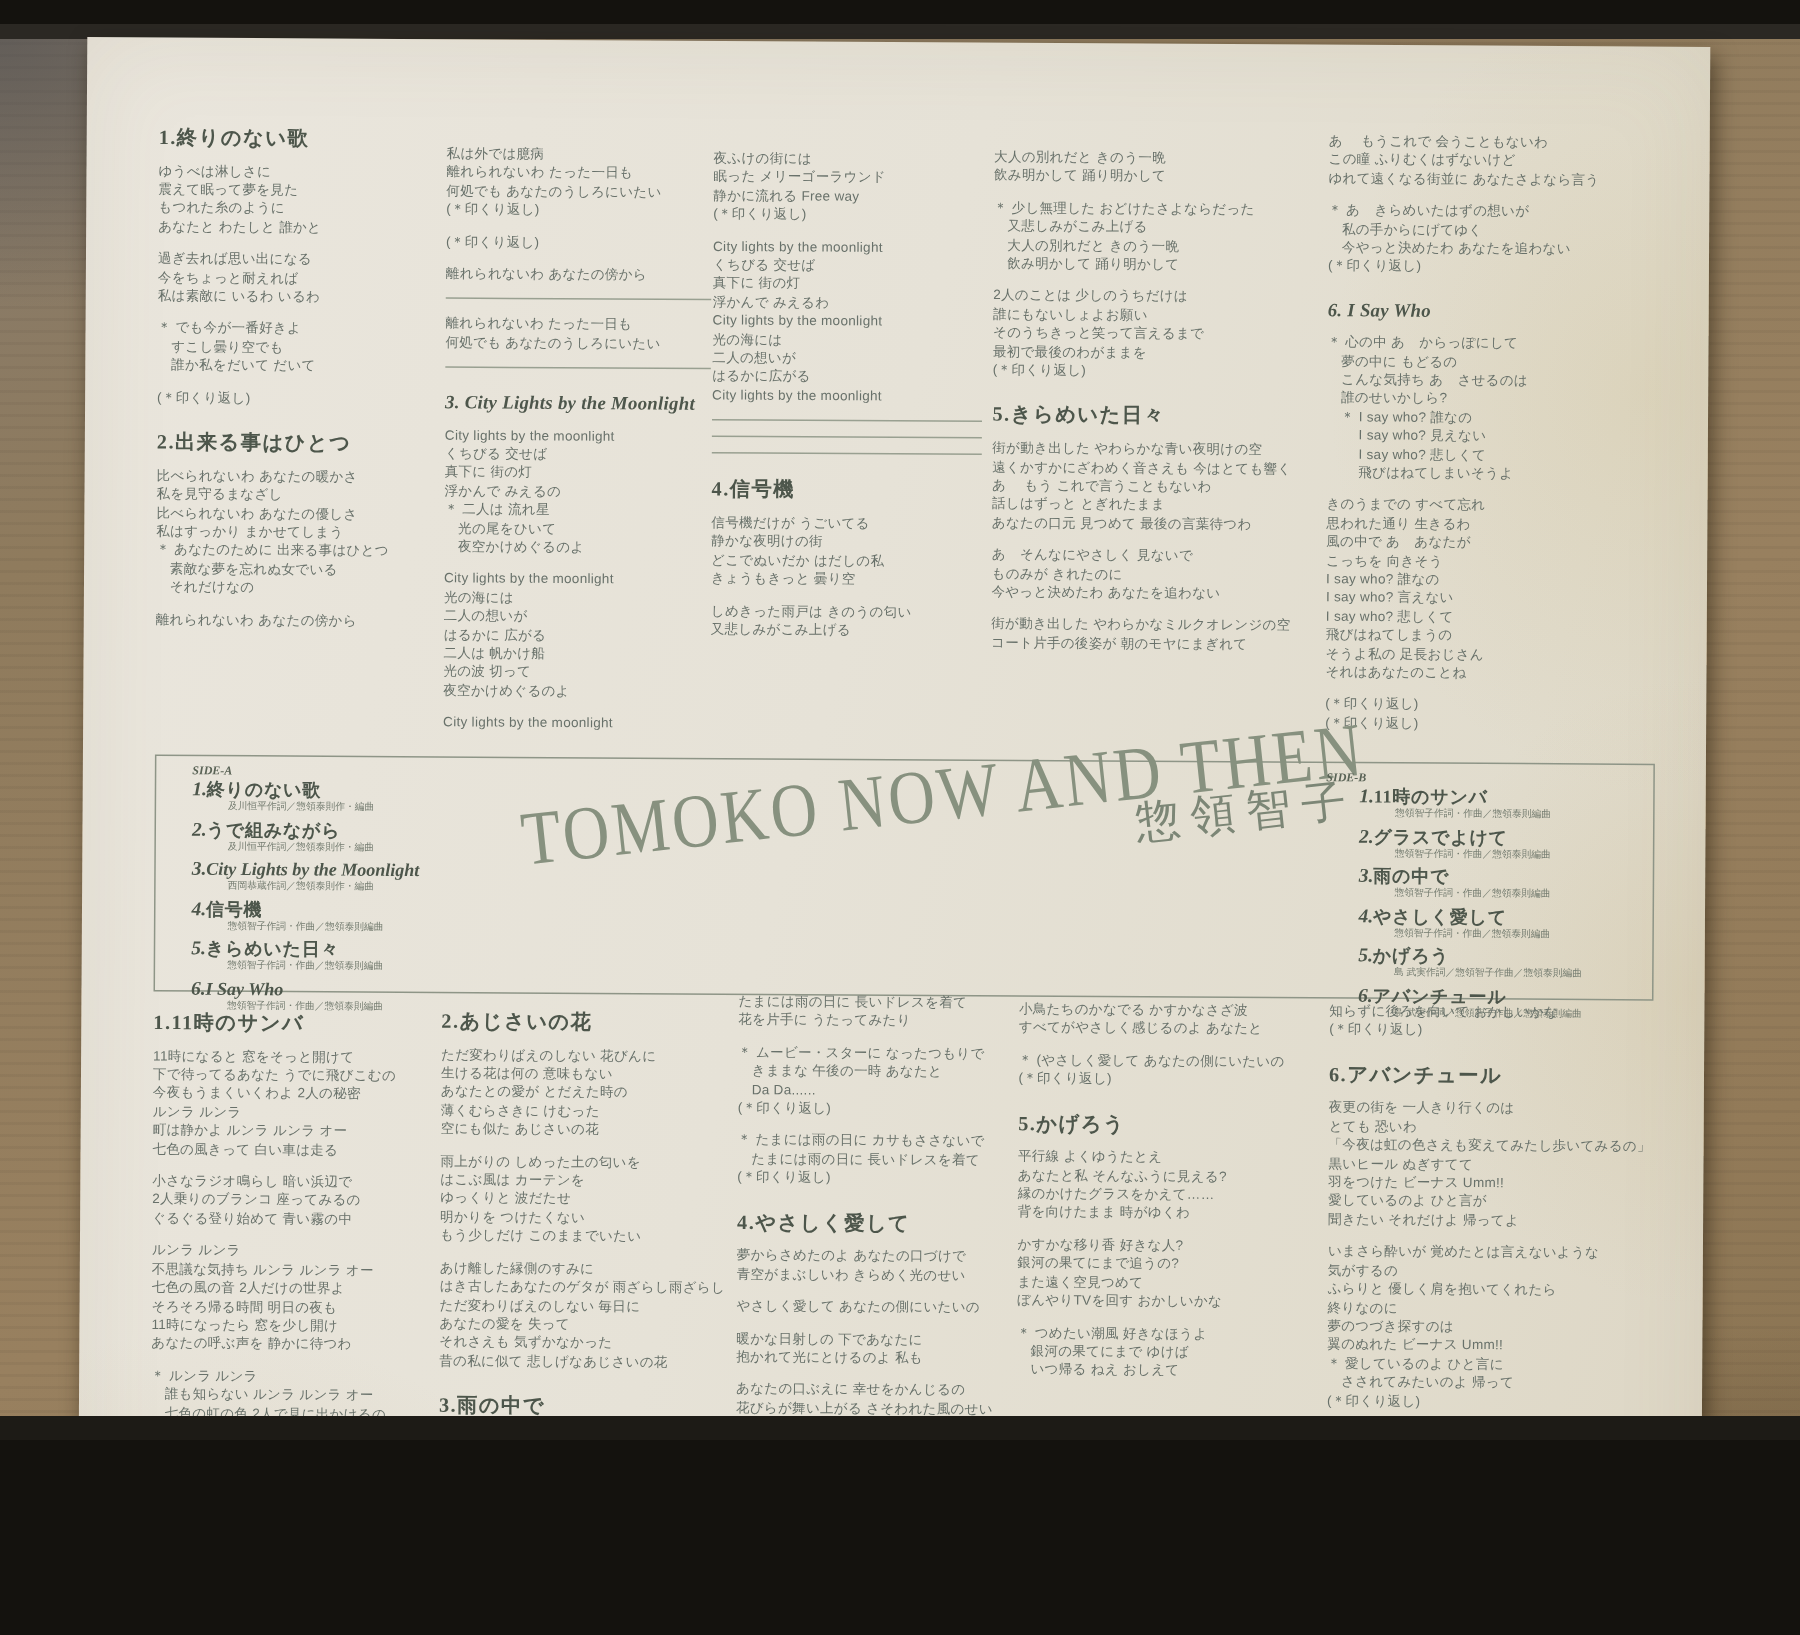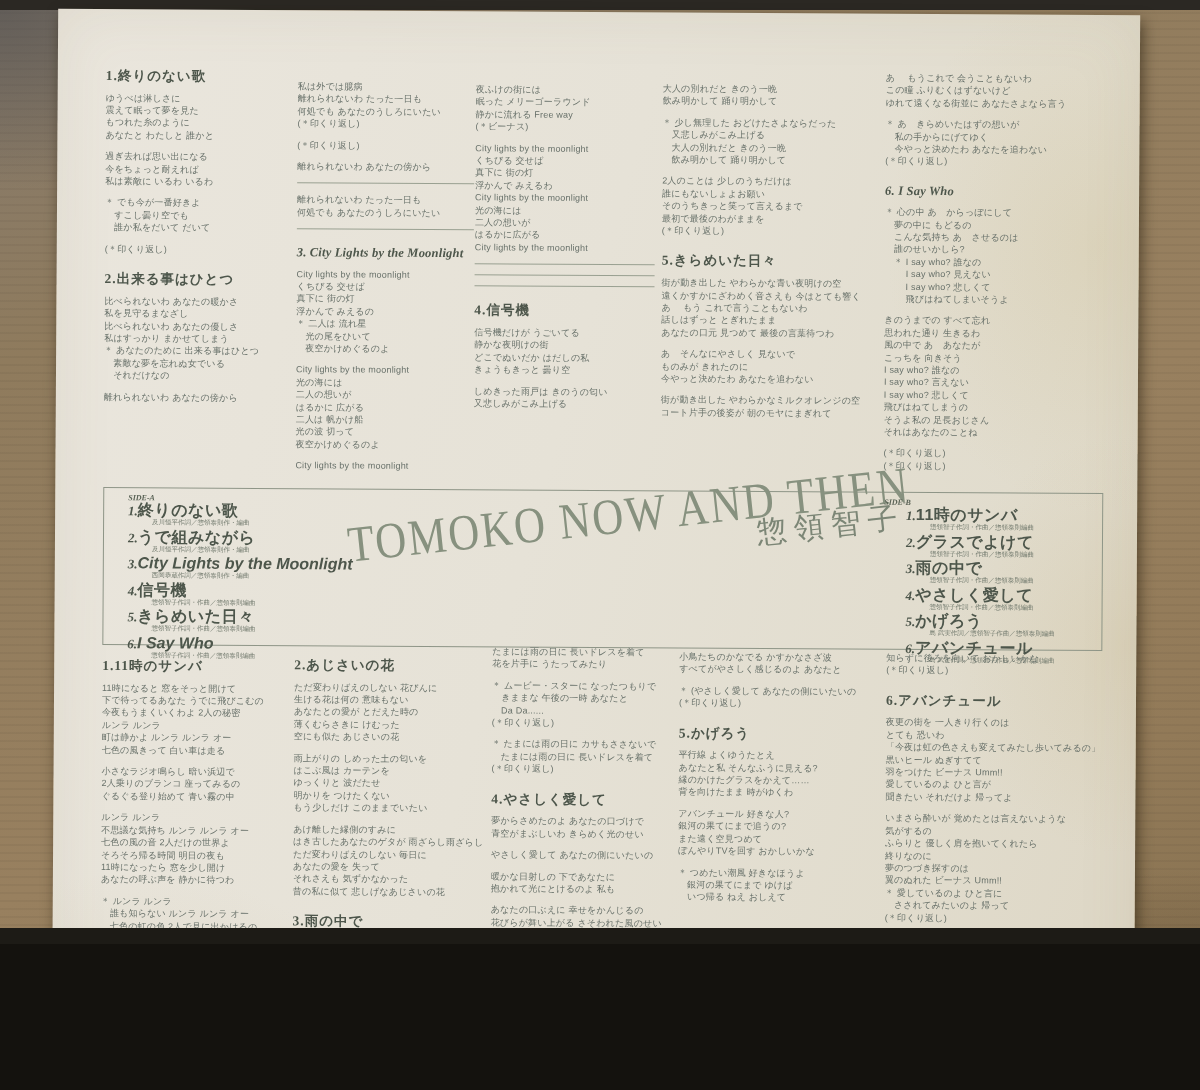--- a/index.html
+++ b/index.html
@@ -1,17 +1,17 @@
 <!DOCTYPE html>
 <html><head>
 <meta charset="utf-8">
 <style>
   html,body{margin:0;padding:0;background:#14120e;}
   #stage{position:relative;width:1200px;height:944px;overflow:hidden;
-         font-family:"Liberation Sans","DejaVu Sans",sans-serif;}
+         font-family:"Liberation Sans","DejaVu Sans",sans-serif;margin-top:16px;}
   
   .photo-strip-top{position:absolute;left:0;top:0;width:1200px;height:10px;background:#2b2823;}
   .photo-strip-bottom{position:absolute;left:0;bottom:0;width:1200px;height:16px;background:#1d1b16;}
   
   .cardboard{position:absolute;left:0;top:8px;width:1200px;height:1070px;
     background:
       radial-gradient(420px 260px at 0% 0%, rgba(70,70,72,.55), transparent 70%),
       radial-gradient(500px 300px at 100% 100%, rgba(60,45,25,.35), transparent 70%),
       repeating-linear-gradient(0deg, rgba(0,0,0,.04) 0 2px, transparent 2px 8px),
       linear-gradient(155deg,#857a6d 0%,#8f7b5d 22%,#98805f 55%,#927a58 78%,#85704f 100%);}
@@ -37,22 +37,22 @@
   .tbox{position:absolute;left:48px;top:478px;width:1000px;height:158px;
         border:1px solid #8e9587;box-sizing:border-box;}
   .side-label{position:absolute;font-family:"Liberation Serif",serif;font-style:italic;
               font-size:8px;font-weight:bold;color:#5a6356;top:5px;}
   .side-label.a{left:24px;} .side-label.b{left:780px;}
   .tracks{position:absolute;top:14px;}
   .tracks.a{left:24px;width:300px;} .tracks.b{left:802px;width:190px;}
   .track-line{line-height:1;}
   .track-no{font-family:"Liberation Serif",serif;font-style:italic;font-weight:bold;
             font-size:13px;color:#4d564b;}
-  .track-title{font-family:Liberation Sans, sans-serif;font-weight:bold;
-               font-size:16px;color:#4d564b;letter-spacing:.5px;}
+  .track-title{font-family:Liberation Serif, serif;font-weight:bold;
+               font-size:12px;color:#4d564b;letter-spacing:.5px;}
   .track-title.en{font-style:italic;letter-spacing:0;}
   .track-credit{font-size:6.5px;color:#737b6f;margin:1px 0 3px 24px;letter-spacing:0;line-height:1;}
   
   .logo{position:absolute;left:250px;top:26px;width:620px;
         transform:rotate(-6.5deg);transform-origin:0 100%;}
   .logo-en{font-family:"Liberation Serif","DejaVu Serif",serif;font-size:43px;color:#87917f;
            letter-spacing:2px;transform:scaleY(1.18);transform-origin:left top;white-space:nowrap;}
   .logo-jp{font-family:"Liberation Serif","DejaVu Serif",serif;font-size:30px;color:#7c867666;
            color:#7c8676;text-align:right;padding-right:64px;margin-top:-8px;letter-spacing:7px;}
   .catalog{position:absolute;left:492px;top:1008px;width:140px;text-align:center;
@@ -119,21 +119,21 @@
 はるかに 広がる
 二人は 帆かけ船
 光の波 切って
 夜空かけめぐるのよ</div>
         <div class="blk blk-text">City lights by the moonlight</div>
       </div>
     <div class="col" style="left:418px;top:72px;width:196px;">
         <div class="blk blk-text">夜ふけの街には
 眠った メリーゴーラウンド
 静かに流れる Free way
-(＊ビーナス)</div>
+(＊印くり返し)</div>
         <div class="blk blk-text">City lights by the moonlight
 くちびる 交せば
 真下に 街の灯
 浮かんで みえるわ
 City lights by the moonlight
 光の海には
 二人の想いが
 はるかに広がる
 City lights by the moonlight</div>
         <div class="blk blk-rule"></div>
@@ -307,21 +307,21 @@
     <div class="col" style="left:625px;top:638px;width:222px;">
         <div class="blk blk-text">小鳥たちのかなでる かすかなさざ波
 すべてがやさしく感じるのよ あなたと</div>
         <div class="blk blk-text">＊ (やさしく愛して あなたの側にいたいの
 (＊印くり返し)</div>
         <div class="blk blk-title">5.かげろう</div>
         <div class="blk blk-text">平行線 よくゆうたとえ
 あなたと私 そんなふうに見える?
 縁のかけたグラスをかえて……
 背を向けたまま 時がゆくわ</div>
-        <div class="blk blk-text">アバンチュール 好きな人?
+        <div class="blk blk-text">かすかな移り香 好きな人?
 銀河の果てにまで追うの?
 また遠く空見つめて
 ぼんやりTVを回す おかしいかな</div>
         <div class="blk blk-text">＊ つめたい潮風 好きなほうよ
 　銀河の果てにまで ゆけば
 　いつ帰る ねえ おしえて</div>
       </div>
     <div class="col" style="left:832px;top:638px;width:242px;">
         <div class="blk blk-text">知らずに後ろを向いて おかしいかな
 (＊印くり返し)</div>

